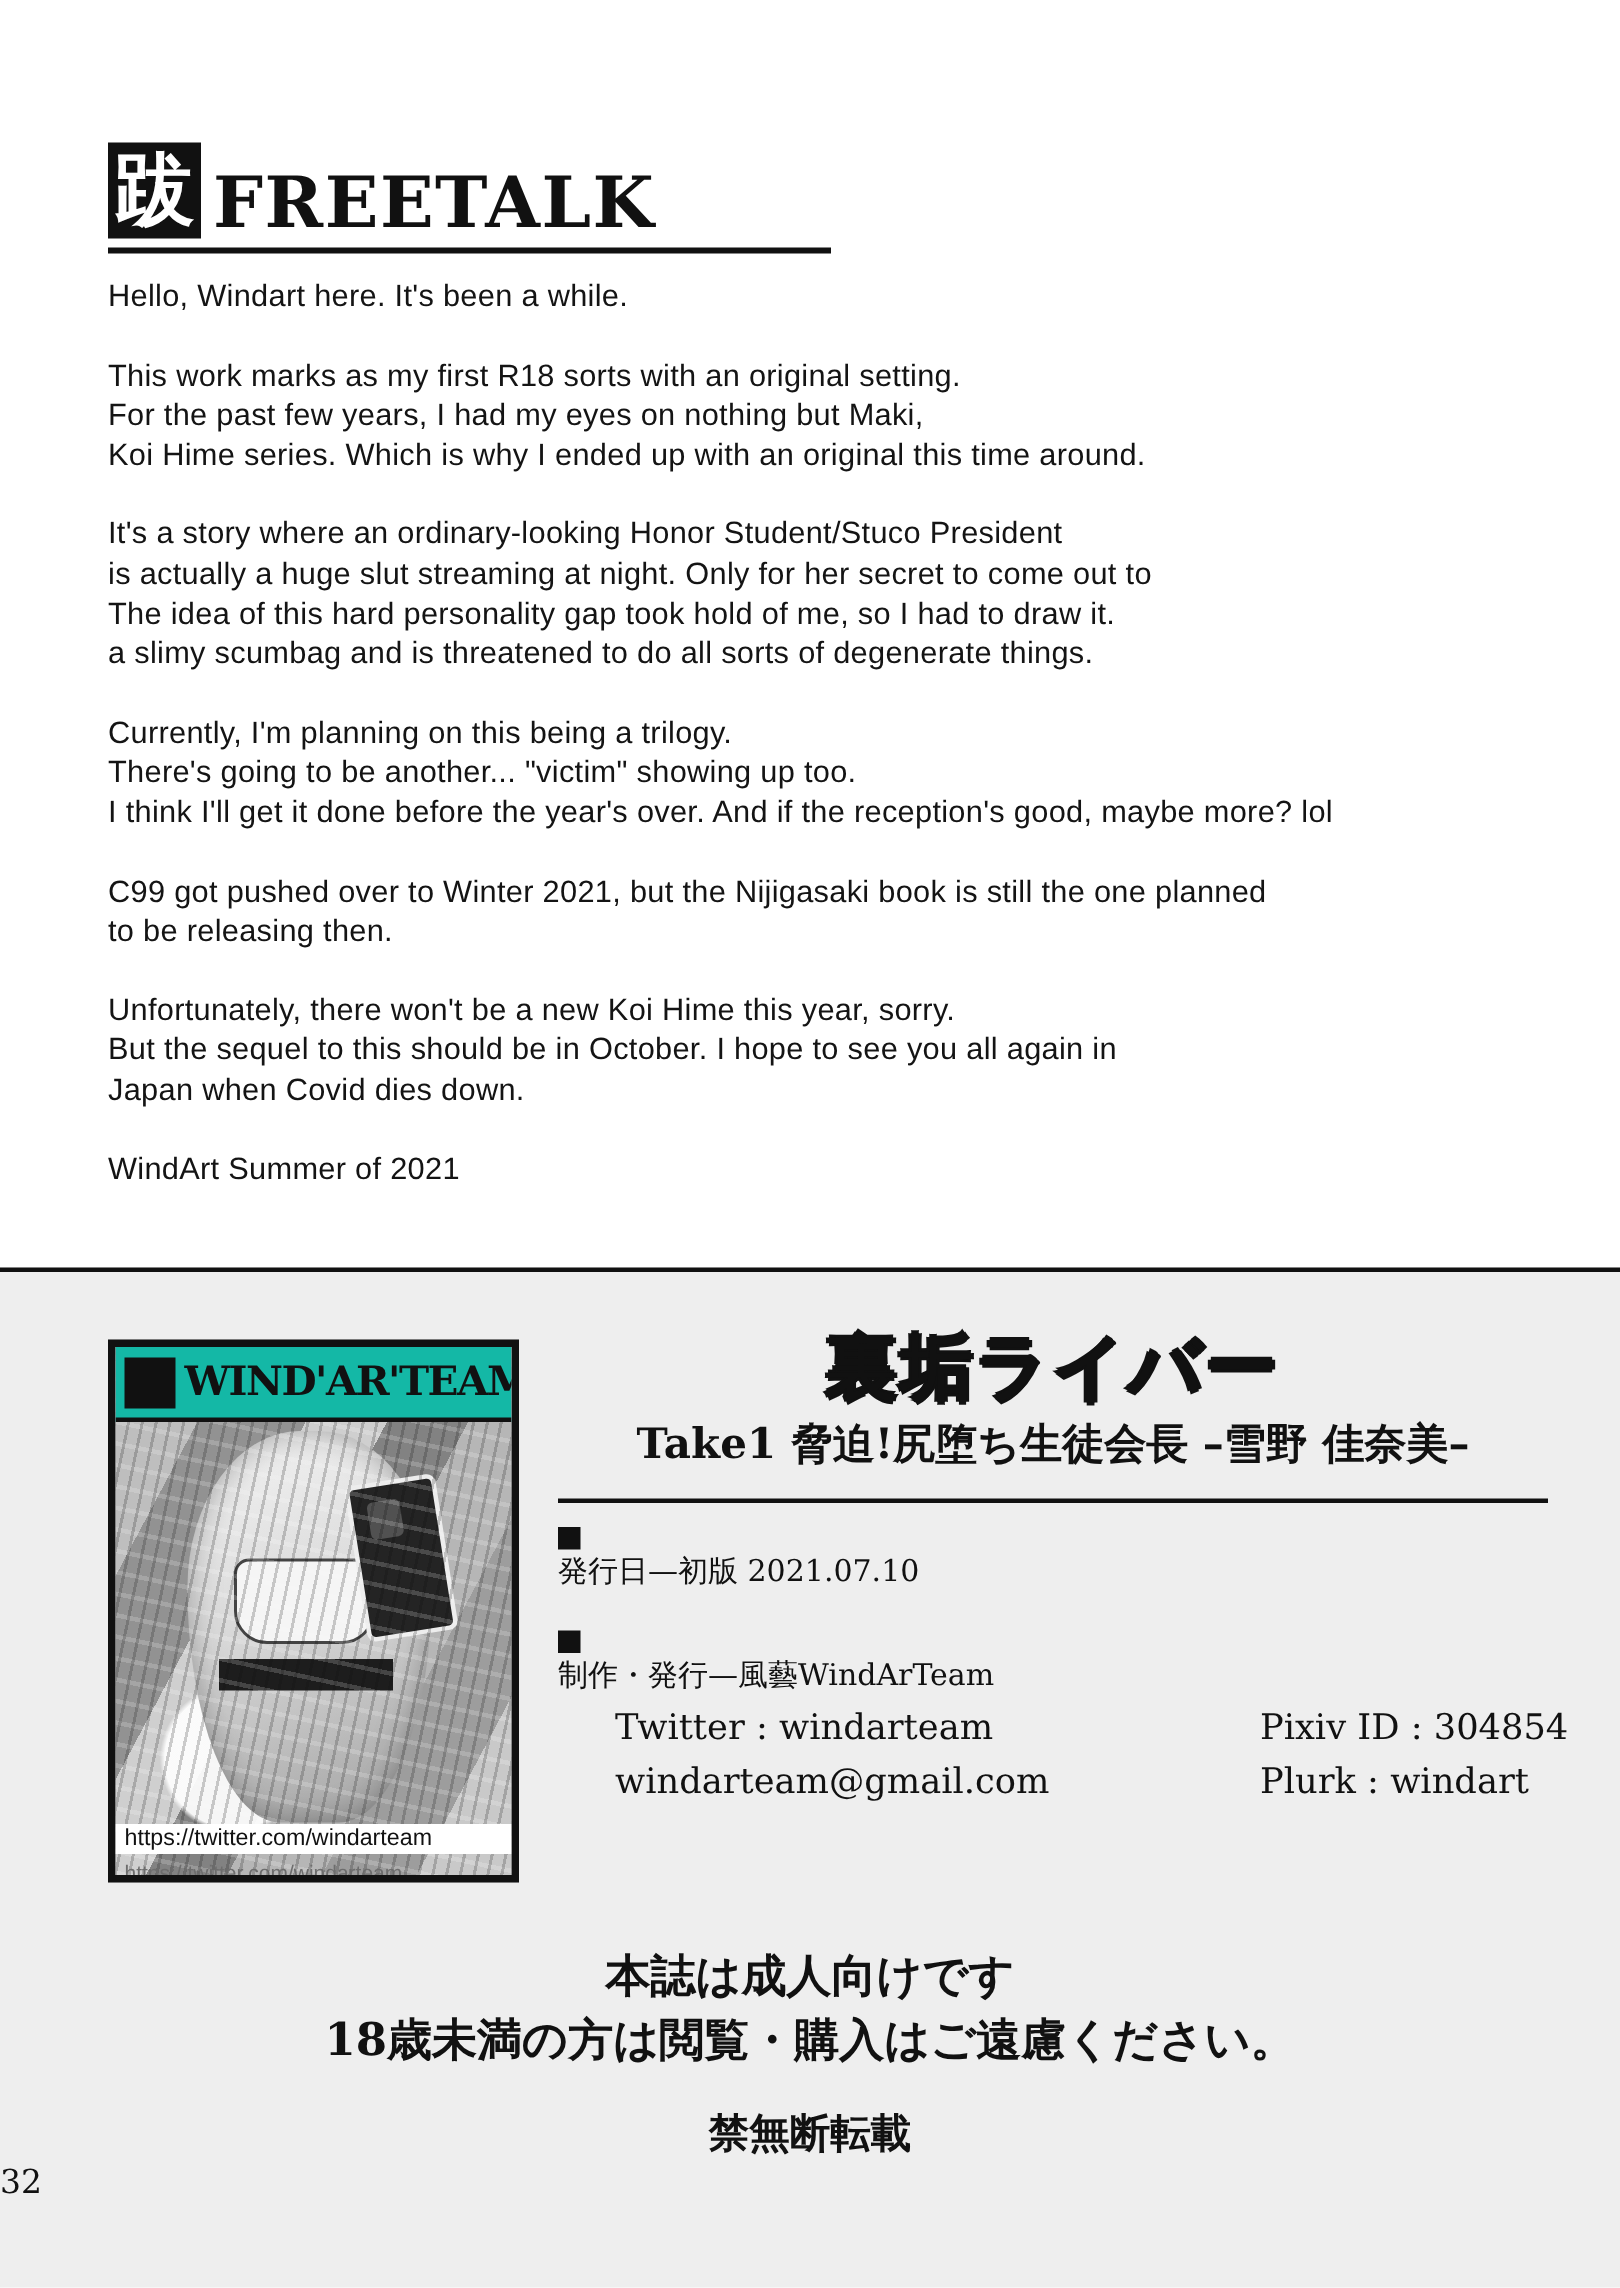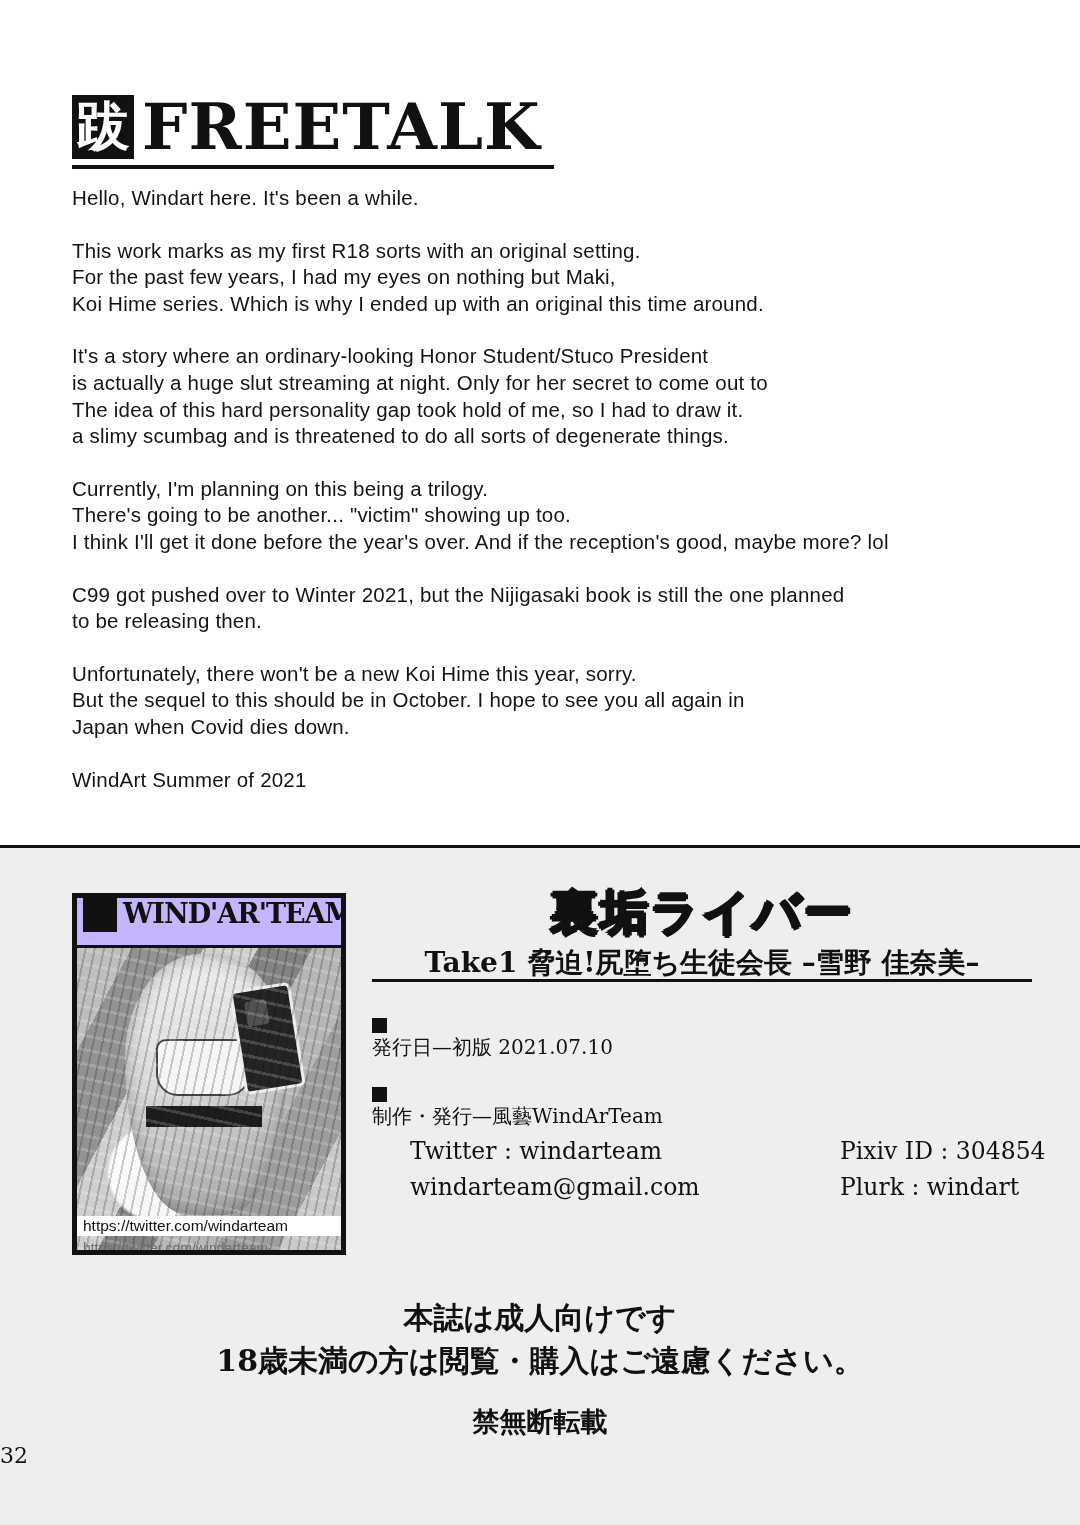--- a/index.html
+++ b/index.html
@@ -40,21 +40,21 @@
     color: #ffffff;
     font-family: "DejaVu Serif", serif;
     font-weight: bold;
     font-size: 54px;
     line-height: 1;
     padding: 4px 4px 6px 4px;
     letter-spacing: 0;
   }
   .heading-title {
     font-family: "DejaVu Serif", serif;
-    font-size: 64px;
+    font-size: 47px;
     font-weight: bold;
     line-height: 1;
     margin-left: 8px;
     letter-spacing: 1px;
   }
 
   .body-text {
     position: absolute;
     left: 72px;
     top: 185px;
@@ -161,23 +161,24 @@
     height: 6%;
     background: #141414;
   }
 
   .cover-logo {
     position: absolute;
     left: 0;
     top: 0;
     width: 100%;
     height: 50px;
-    background: #c4b5fd;
+    background: #14b8a6;
     border-bottom: 3px solid #111111;
     display: flex;
+    align-items: center;
     box-sizing: border-box;
     padding-left: 6px;
   }
   .cover-logo-sq {
     width: 34px;
     height: 34px;
     background: #111111;
     flex: 0 0 auto;
   }
   .cover-logo-text {
@@ -230,21 +231,21 @@
     text-shadow: 2px 0 0 #111, -2px 0 0 #111, 0 2px 0 #111, 0 -2px 0 #111;
   }
   .subtitle {
     font-family: "DejaVu Serif", serif;
     font-weight: bold;
     font-size: 28px;
     line-height: 1.1;
     color: #111111;
     text-align: center;
     margin-top: 12px;
-    padding-bottom: 0;
+    padding-bottom: 20px;
     border-bottom: 3px solid #111111;
     white-space: nowrap;
   }
 
   .info-list {
     position: absolute;
     left: 372px;
     top: 172px;
     width: 660px;
     font-family: "DejaVu Serif", serif;

